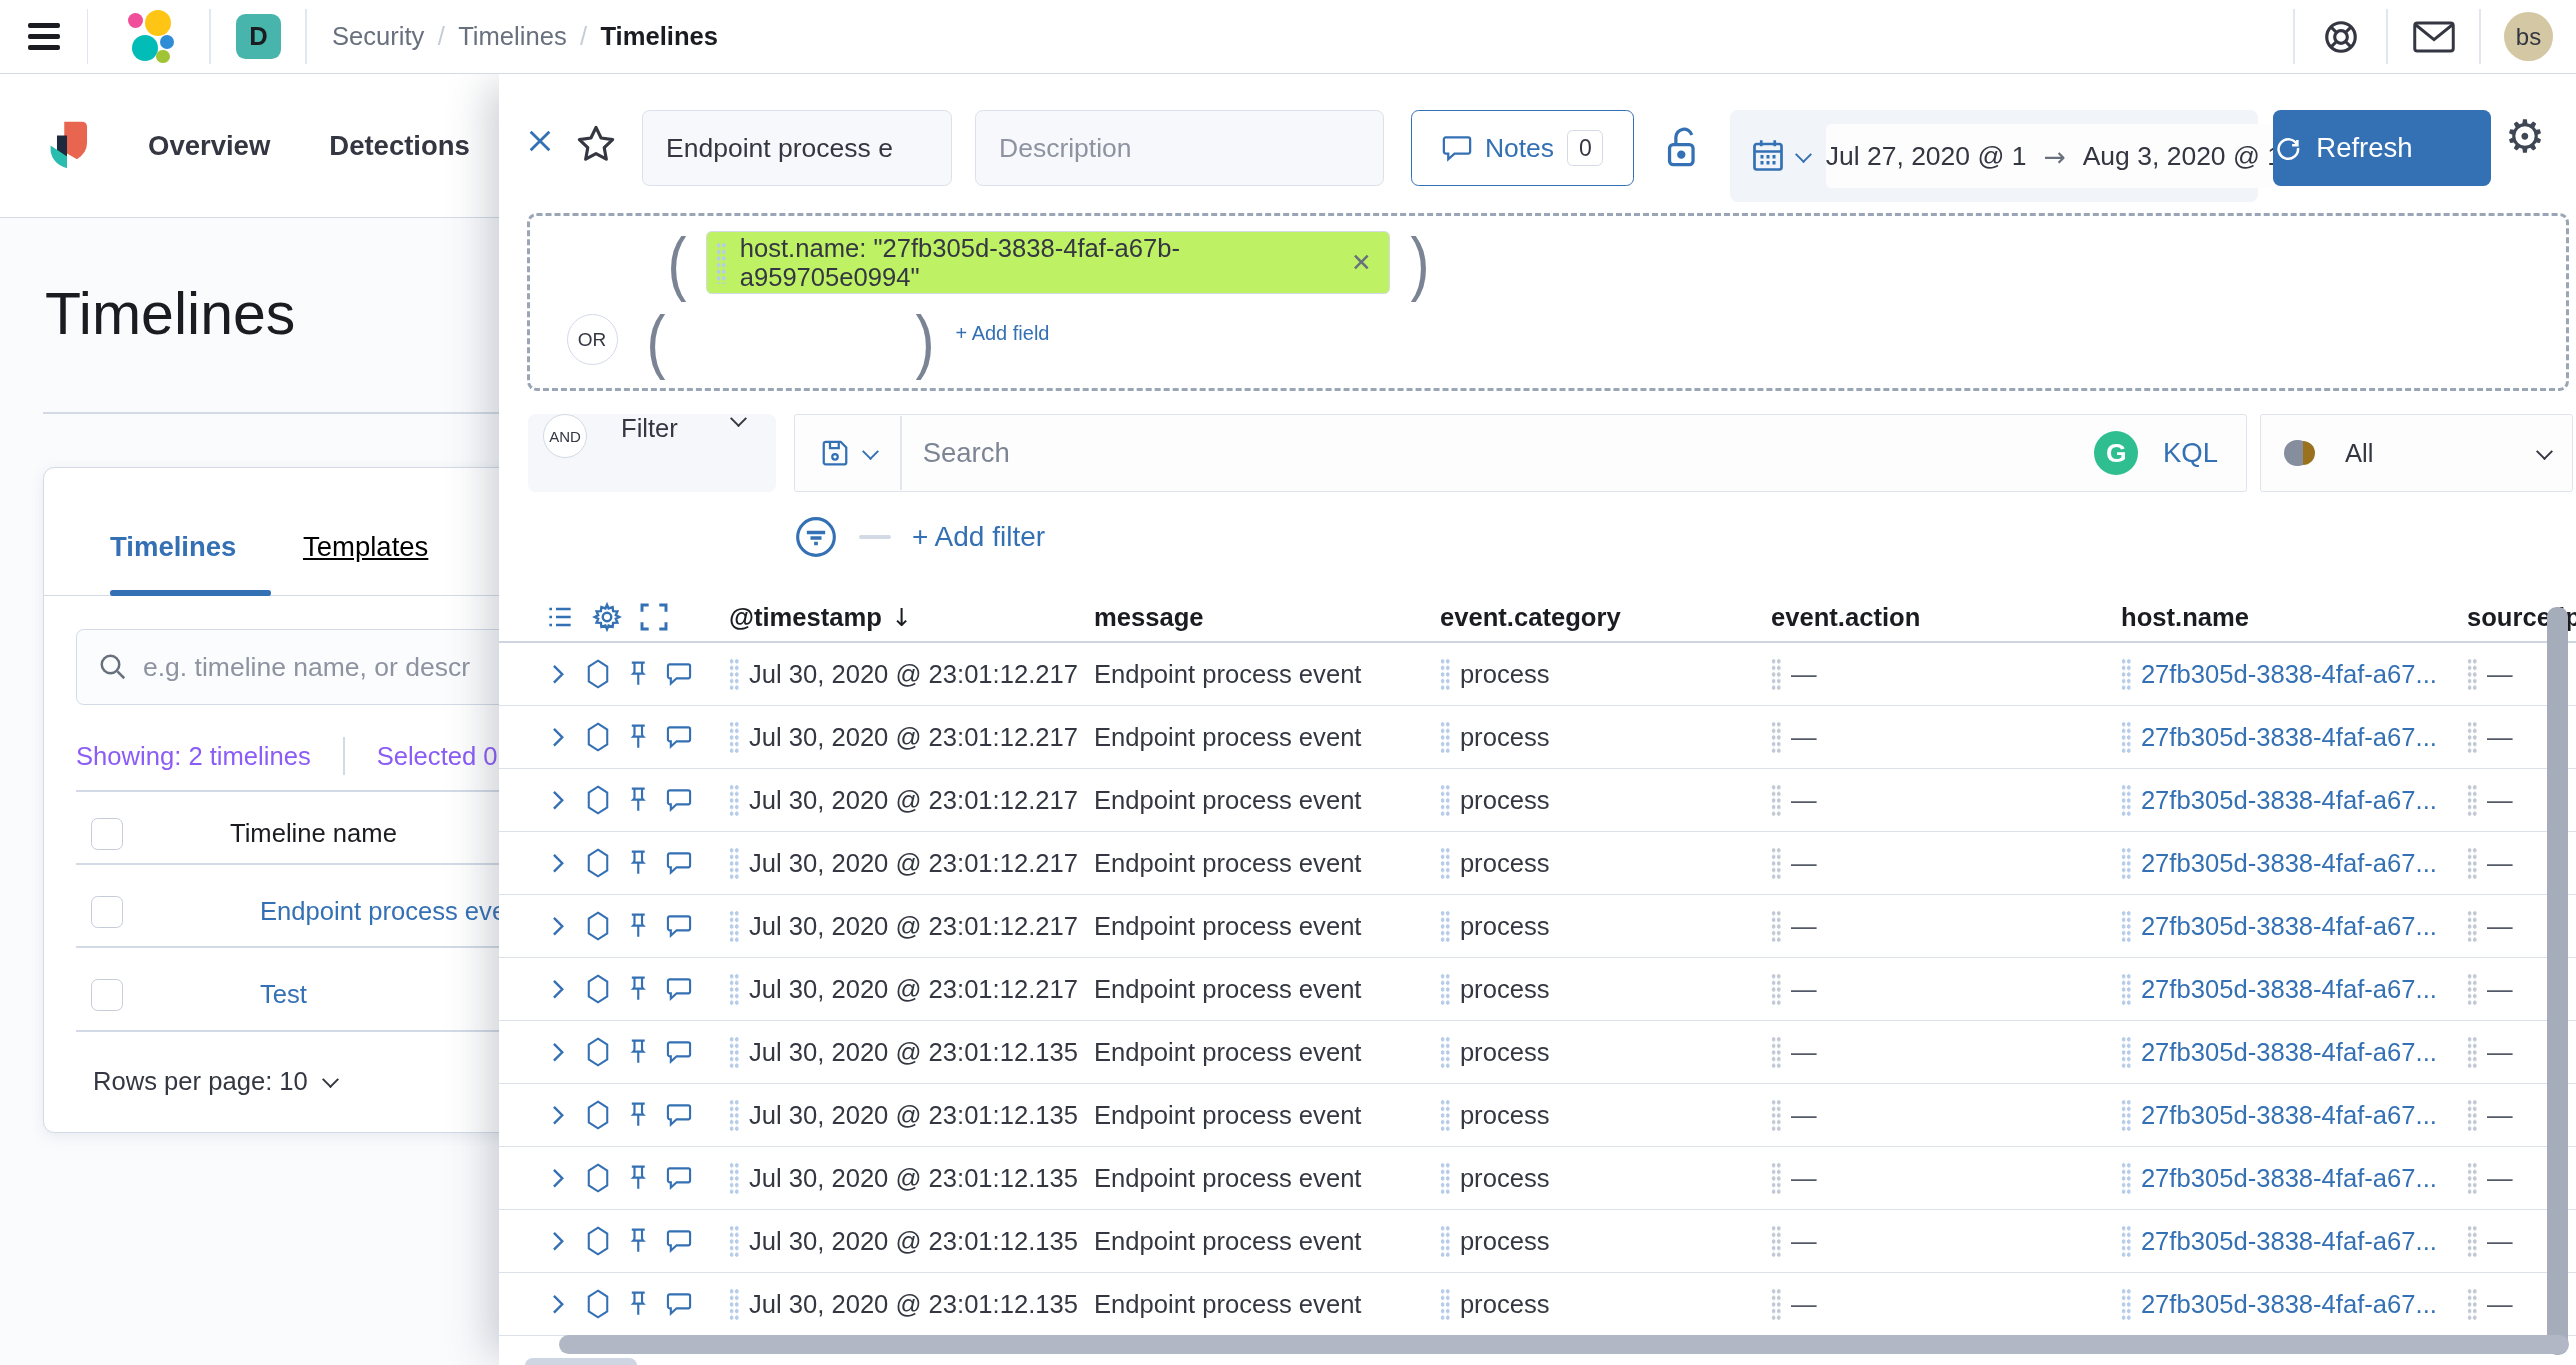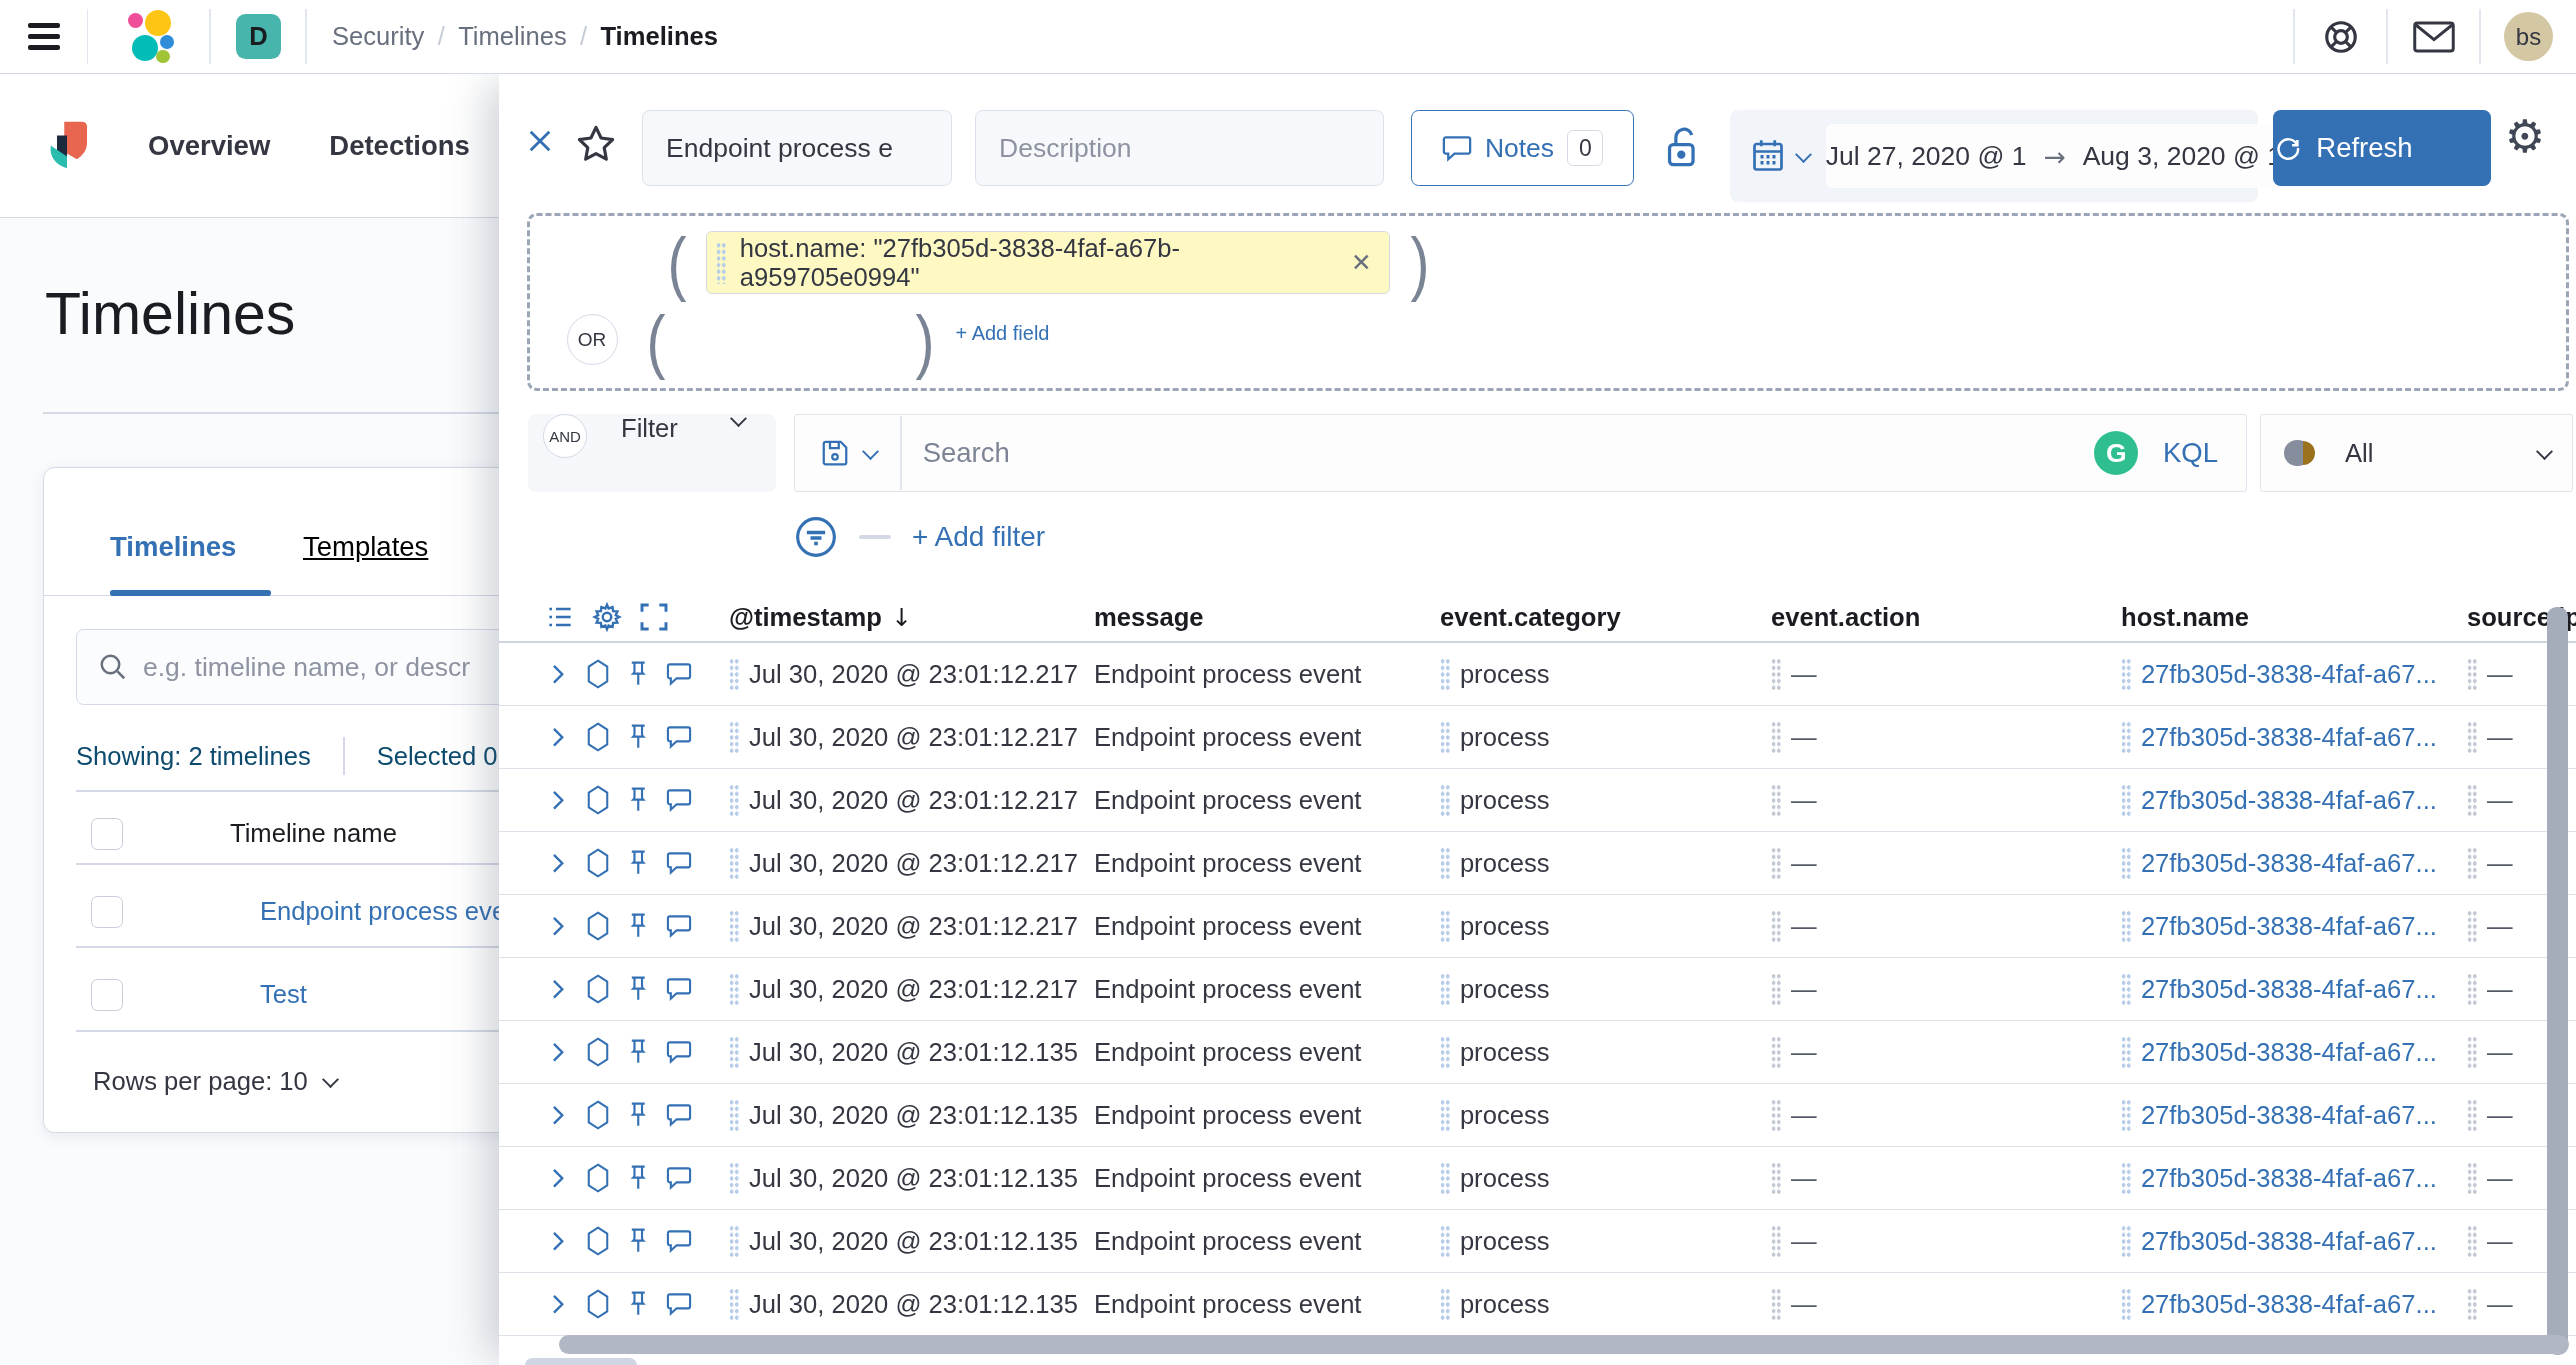--- a/index.html
+++ b/index.html
@@ -39,21 +39,21 @@
   .tabs { position:absolute; left:0; top:0; width:100%; height:128px; border-bottom:1.9px solid #d3dae6; }
   .tab { position:absolute; top:63px; font-size:27.5px; cursor:pointer; }
   .tab.t1 { left:66px; color:#3470b4; font-weight:700; }
   .tab.t2 { left:259px; color:#000000; font-weight:500; text-decoration:underline; }
   .tab-bar { position:absolute; left:66px; top:122px; width:161px; height:5.7px; background:#3470b4; border-radius:2.8px; }
   .searchbox { position:absolute; left:32px; top:161px; width:445px; height:76px; border:1.9px solid #d3dae6; border-radius:7.6px;
                background:#fbfcfd; display:flex; align-items:center; padding-left:21px; gap:15px; }
   .searchbox input { border:none; outline:none; background:transparent; font-size:26.5px; color:#343741; width:360px;
                      font-family:inherit; }
   .searchbox input::placeholder { color:#8d93a1; }
-  .meta-row { position:absolute; left:32px; top:269px; width:492px; display:flex; align-items:center; color:#0c4a6e; font-size:25.6px; }
+  .meta-row { position:absolute; left:32px; top:269px; width:492px; display:flex; align-items:center; color:#8b5cf6; font-size:25.6px; }
   .meta-row .mdiv { width:1.9px; height:38px; background:#d3dae6; margin:0 32px; }
   .lline { position:absolute; left:32px; width:492px; height:1.9px; background:#d3dae6; }
   .chk { width:32px; height:32px; border:1.9px solid #c6ccd8; border-radius:6.6px; background:#fff; cursor:pointer; flex:none; }
   .trow { position:absolute; left:32px; width:492px; display:flex; align-items:center; }
   .trow .chk { margin-left:15px; }
   .tl-name-h { margin-left:107px; font-weight:400; color:#1a1c21; }
   .tl-link { margin-left:137px; color:#3470b4; white-space:nowrap; cursor:pointer; }
   .rpp { position:absolute; left:49px; top:599px; display:flex; align-items:center; gap:15px; font-size:25.6px; cursor:pointer; }
 
   .chev { display:inline-block; width:12.3px; height:12.3px; border-right:2.8px solid currentColor; border-bottom:2.8px solid currentColor;
@@ -80,21 +80,21 @@
   .cal-seg { display:flex; align-items:center; gap:11.4px; padding:0 17px 0 21px; color:#3470b4; }
   .date-area { flex:1; height:64px; margin-right:5.7px; background:#fdfdfe; border-radius:5.7px; display:flex; align-items:center;
                justify-content:center; gap:17px; font-size:26.5px; color:#343741; white-space:nowrap; }
   .date-arrow { color:#69707d; font-family:"DejaVu Sans",sans-serif; }
   .refresh-btn { left:1774px; width:218px; height:76px; background:#3470b4; border:none; border-radius:7.6px; color:#fff;
                  font-size:27.5px; display:flex; align-items:center; justify-content:flex-start; gap:13.3px; cursor:pointer; font-family:inherit; }
   .gear-btn { left:2006px; top:40px; font-size:45px; line-height:1; color:#404754; font-family:"DejaVu Sans",sans-serif; cursor:pointer; background:none; border:none; }
 
   .qbox { position:absolute; left:27.5px; top:139px; width:2042px; height:178px; border:3.8px dashed #9aa5b5; border-radius:9.5px; }
   .paren { font-size:57px; font-weight:300; color:#7a8494; transform:scaleY(1.25); display:inline-block; }
-  .q-chip { position:absolute; left:176px; top:15px; width:684px; height:63px; background:#fef9c3; border:1.9px solid #d3dae6;
+  .q-chip { position:absolute; left:176px; top:15px; width:684px; height:63px; background:#bef264; border:1.9px solid #d3dae6;
             border-radius:5.7px; display:flex; align-items:center; gap:13.3px; padding:0 17px 0 9.5px; cursor:grab; }
   .q-chip .chip-x { margin-left:auto; color:#69707d; font-size:24.6px; cursor:pointer; }
   .dots { width:10.4px; height:32px; flex:none;
           background-image:radial-gradient(circle,#b6cce9 1.9px,transparent 2.1px); background-size:5.2px 6.6px; }
   .dots.gray { background-image:radial-gradient(circle,#c3c9d4 1.9px,transparent 2.1px); }
   .q1-p1 { position:absolute; left:138px; top:13.3px; }
   .q1-p2 { position:absolute; left:881px; top:13.3px; }
   .or-badge { position:absolute; left:37px; top:98px; width:51px; height:51px; border-radius:50%; border:1.9px solid #d3dae6;
               background:#fff; font-size:19px; color:#343741; display:flex; align-items:center; justify-content:center; }
   .q2-p1 { position:absolute; left:117px; top:91px; }

